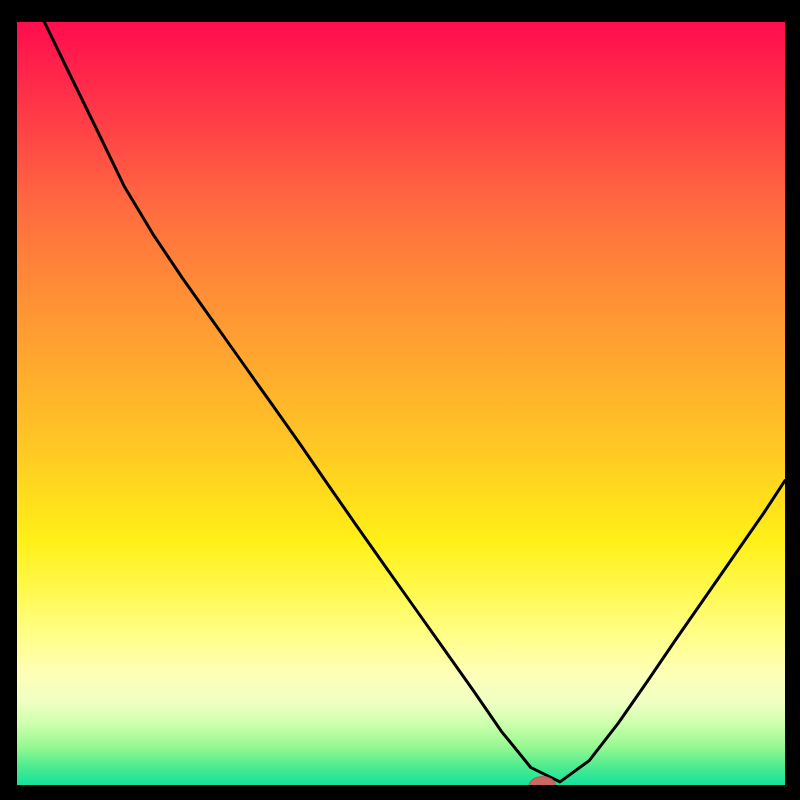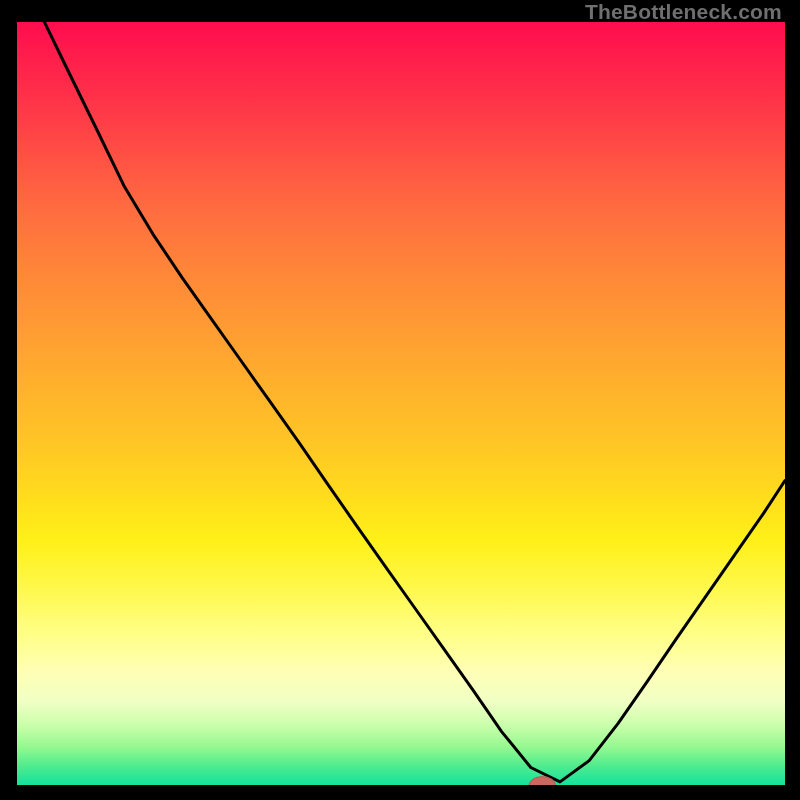--- a/index.html
+++ b/index.html
@@ -63,14 +63,13 @@
 <div class="frame">
   <div class="plot-area">
     <div class="gradient-bg"></div>
     <svg class="curve-layer" viewBox="0 0 768 763" width="768" height="763" preserveAspectRatio="none">
       <path id="curve-path" fill="none" stroke-width="3" stroke-linejoin="round" stroke-linecap="round" d="M20.0 -15.3 L49.2 45.0 L78.3 104.5 L107.5 164.8 L135.9 212.1 L165.1 255.6 L194.3 296.8 L223.5 338.0 L252.7 379.2 L281.9 420.4 L310.3 461.6 L339.5 503.6 L368.6 544.8 L397.8 586.0 L427.0 627.2 L456.2 668.4 L484.6 709.6 L513.8 745.5 L543.0 759.9 L572.2 738.6 L601.3 701.2 L630.5 659.2 L658.9 617.3 L688.1 575.3 L717.3 533.3 L746.5 491.4 L768.0 458.6" stroke="#000000"></path>
     </svg>
     <svg class="marker-layer" viewBox="0 0 768 763" width="768" height="763" preserveAspectRatio="none">
       <ellipse id="marker-ell" cx="525.3" cy="763.0" rx="13.1" ry="8.4" fill="#c96a62" stroke="#b55a52" stroke-width="1"></ellipse>
     </svg>
   </div>
-  <div class="watermark">TheBottleneck.com</div>
 </div>
 
 </body></html>

